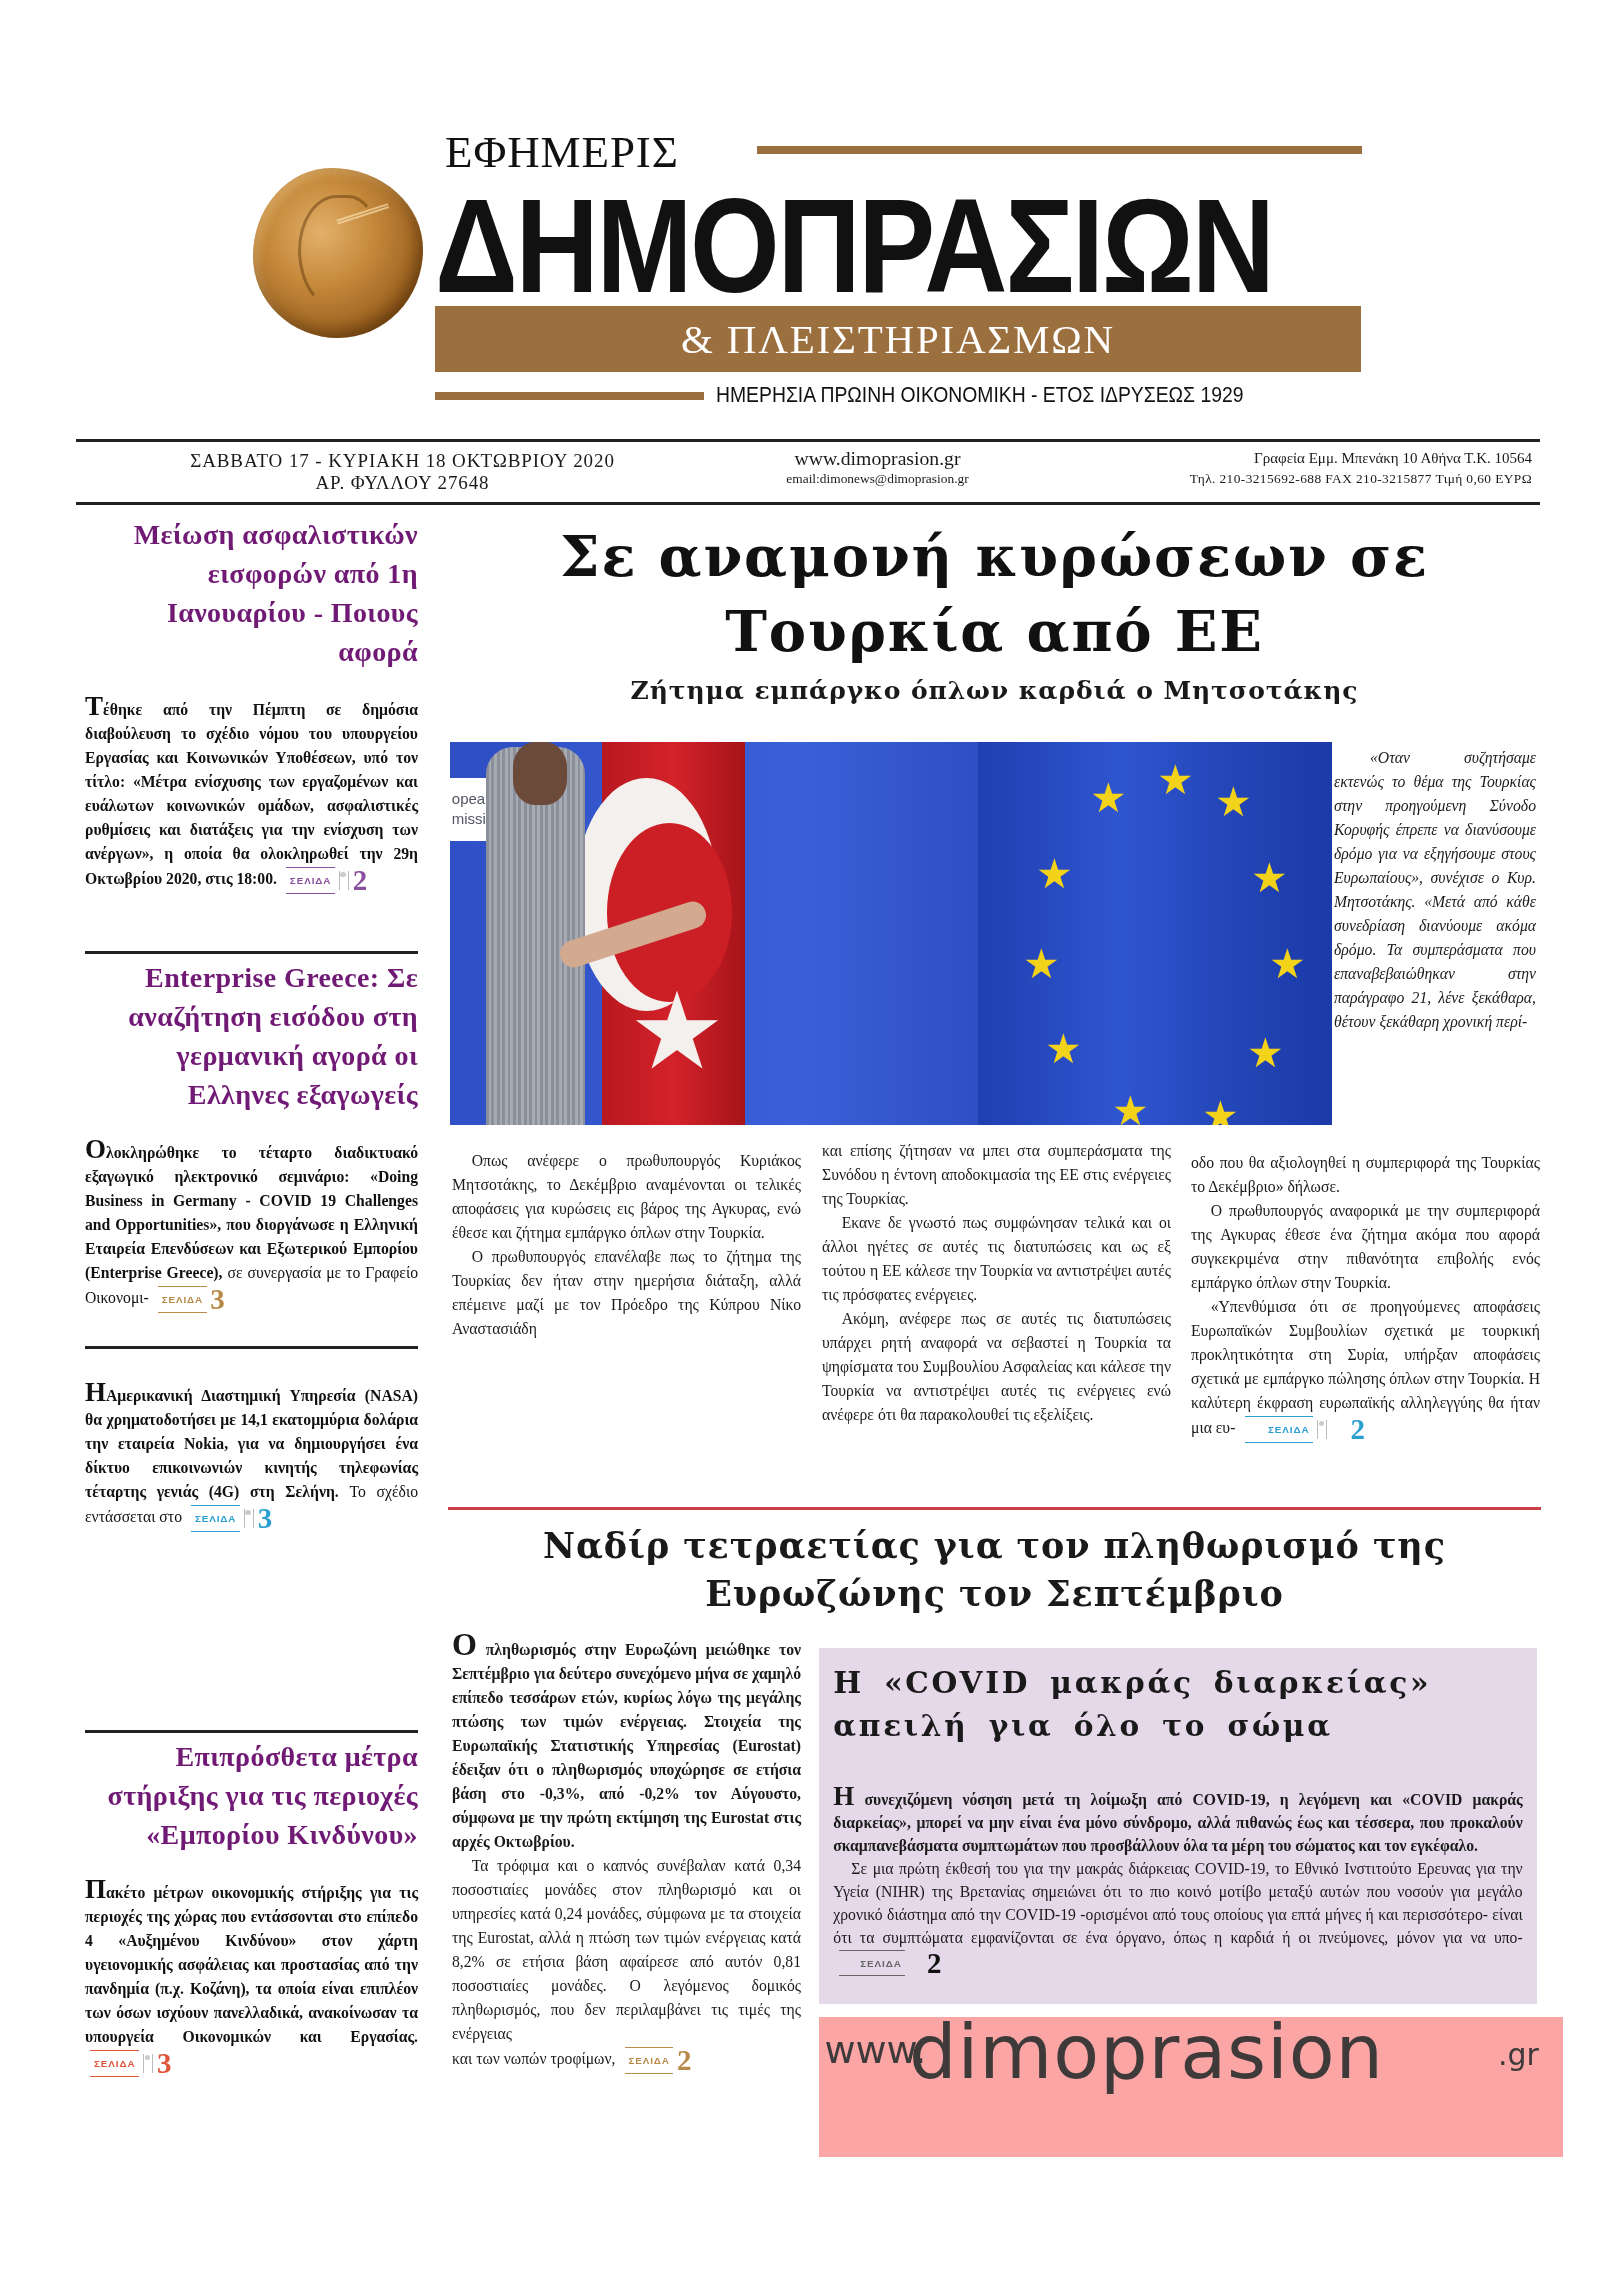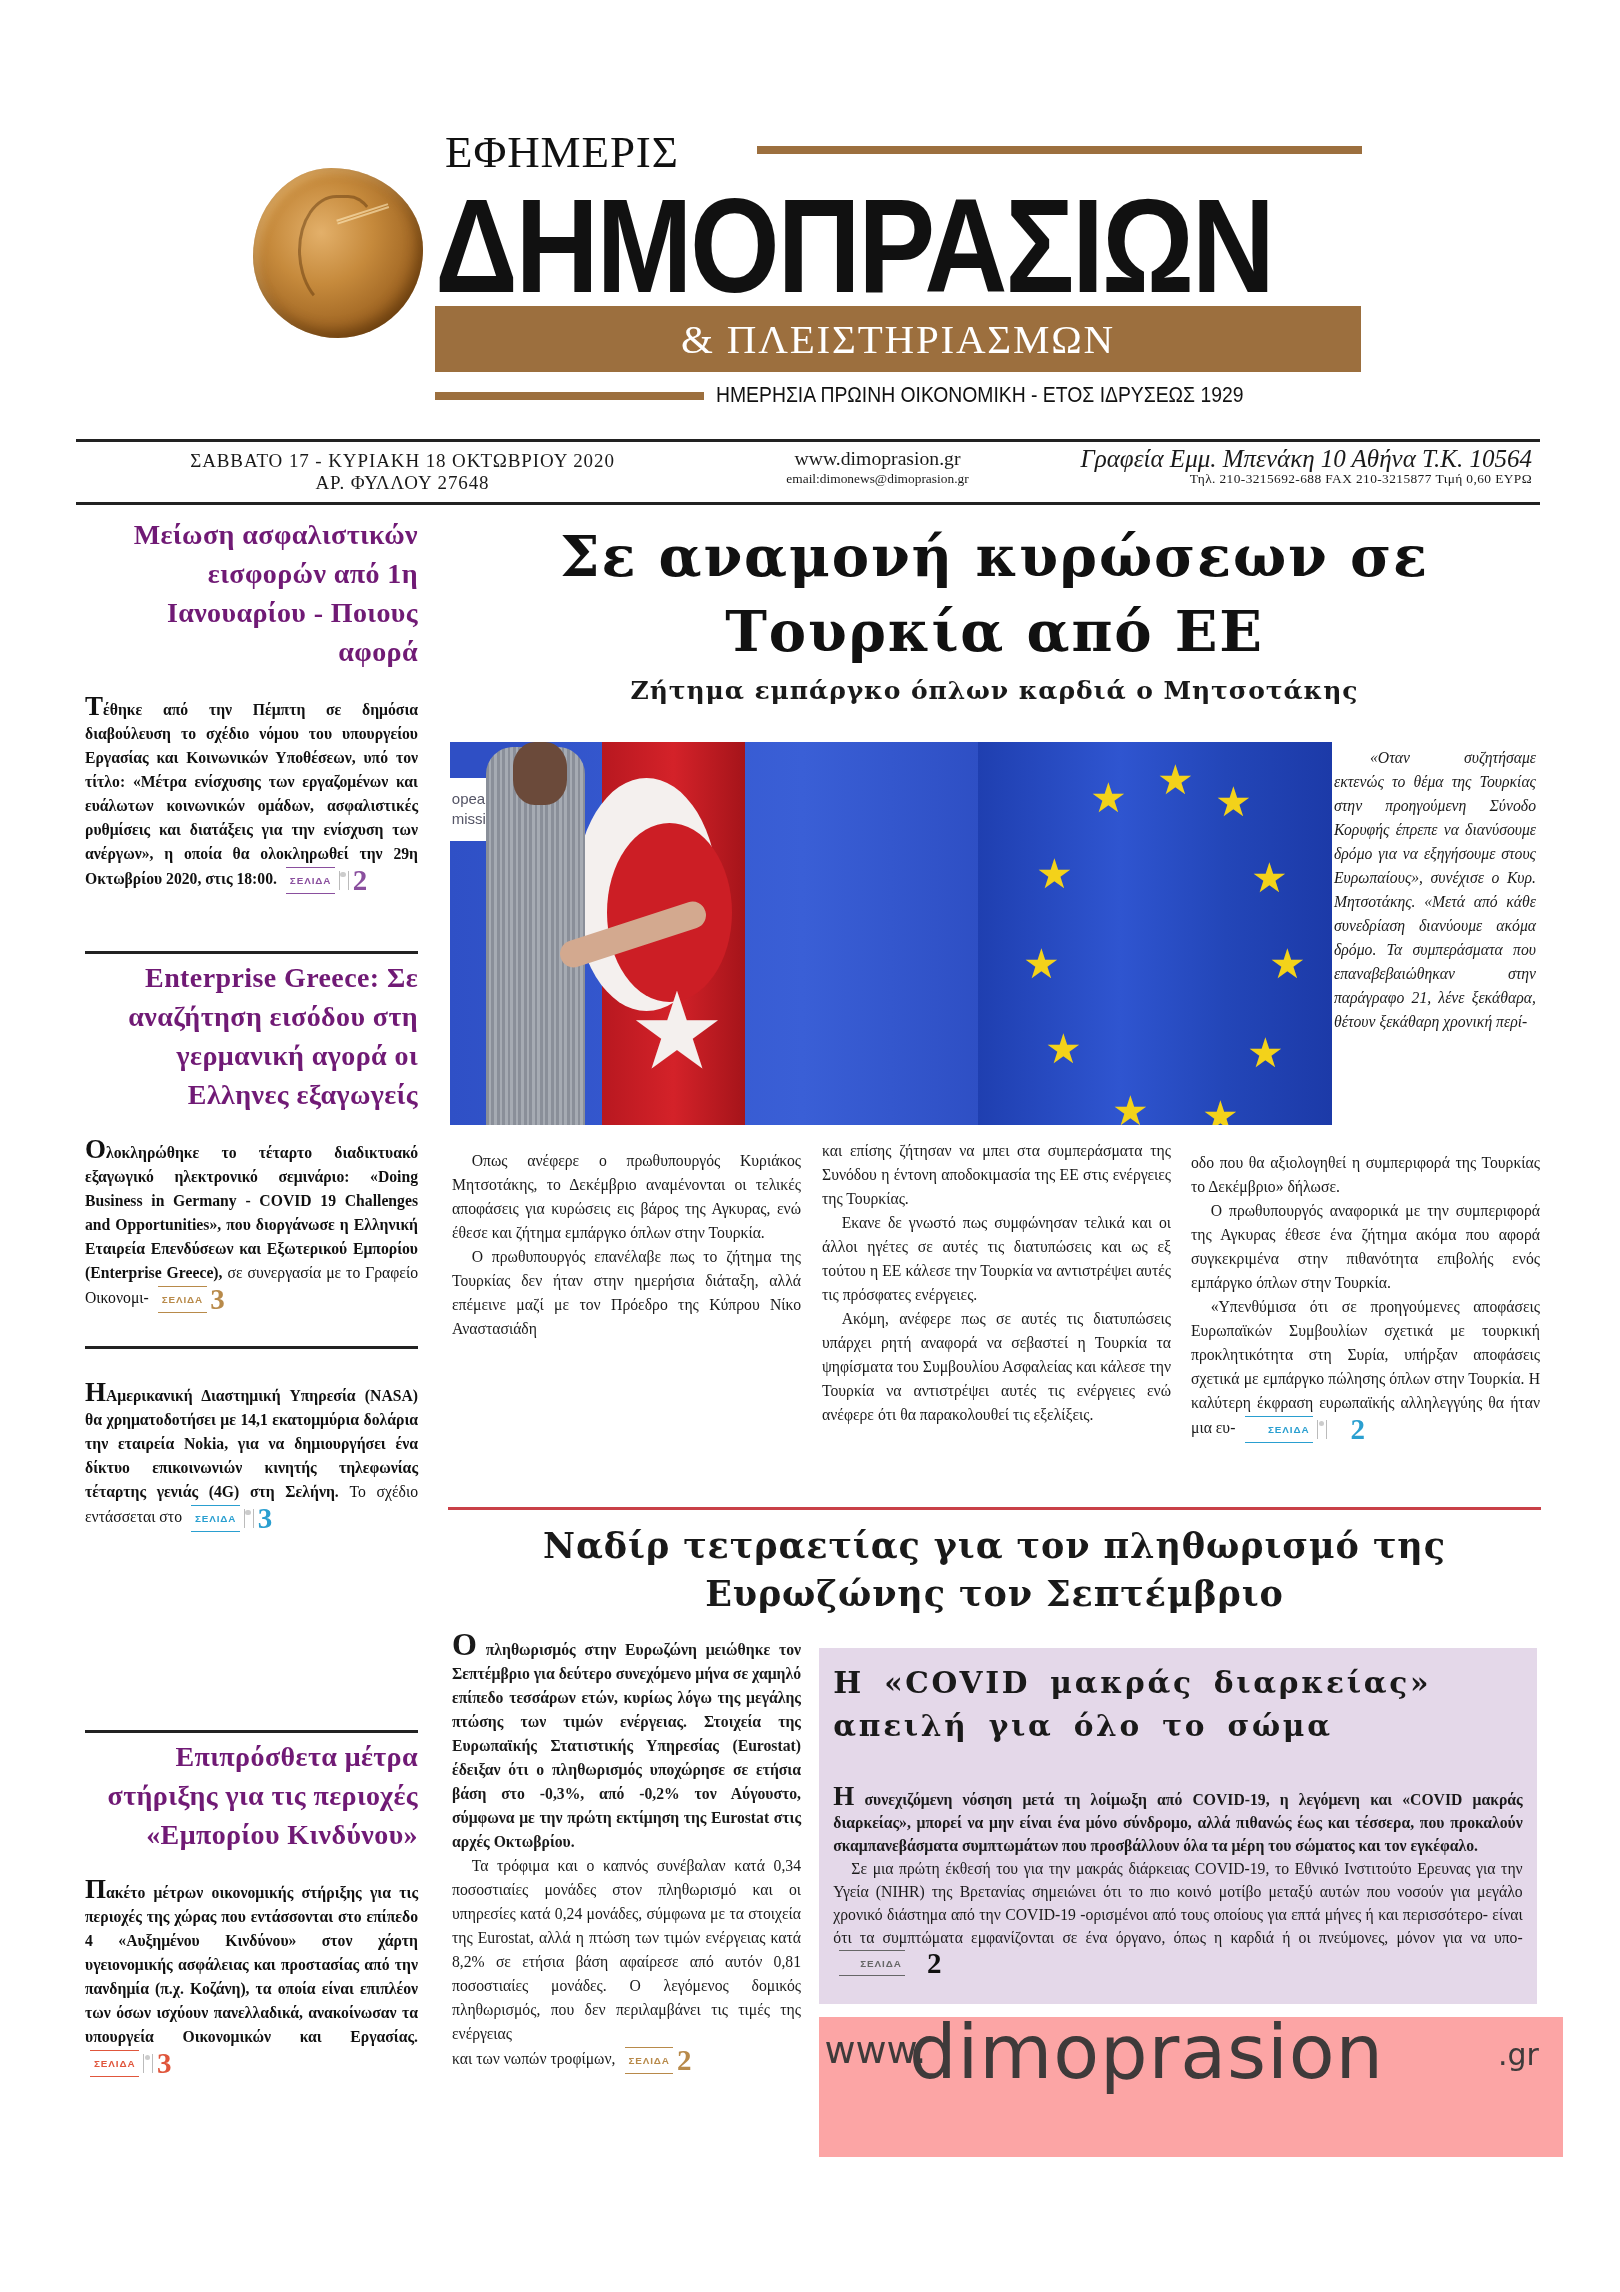--- a/index.html
+++ b/index.html
@@ -61,21 +61,21 @@
     font-size: 19px; line-height: 21.5px; letter-spacing: 0.9px;
   }
   .info-web {
     position: absolute; left: 734px; top: 448px; width: 287px; text-align: center;
   }
   .info-web .url { font-size: 19.7px; line-height: 21.5px; }
   .info-web .email { font-size: 13.4px; line-height: 18px; }
   .info-office {
     position: absolute; left: 1039px; top: 448px; width: 493px; text-align: right;
   }
-  .info-office .addr { font-size: 25px; font-style: italic; line-height: 21.5px; }
+  .info-office .addr { font-size: 15px; line-height: 21.5px; }
   .info-office .tel { font-size: 13.4px; line-height: 18px; letter-spacing: 0.4px; }
 
   
   .lcol { position: absolute; left: 85px; width: 333px; }
   .lhead {
     font-family: "Liberation Serif", serif; font-weight: bold; text-align: right;
     font-size: 28px; line-height: 39px; color: #701a75; letter-spacing: 0.4px;
   }
   .lbody {
     font-size: 15.7px; line-height: 24px; text-align: justify; color: #111;

